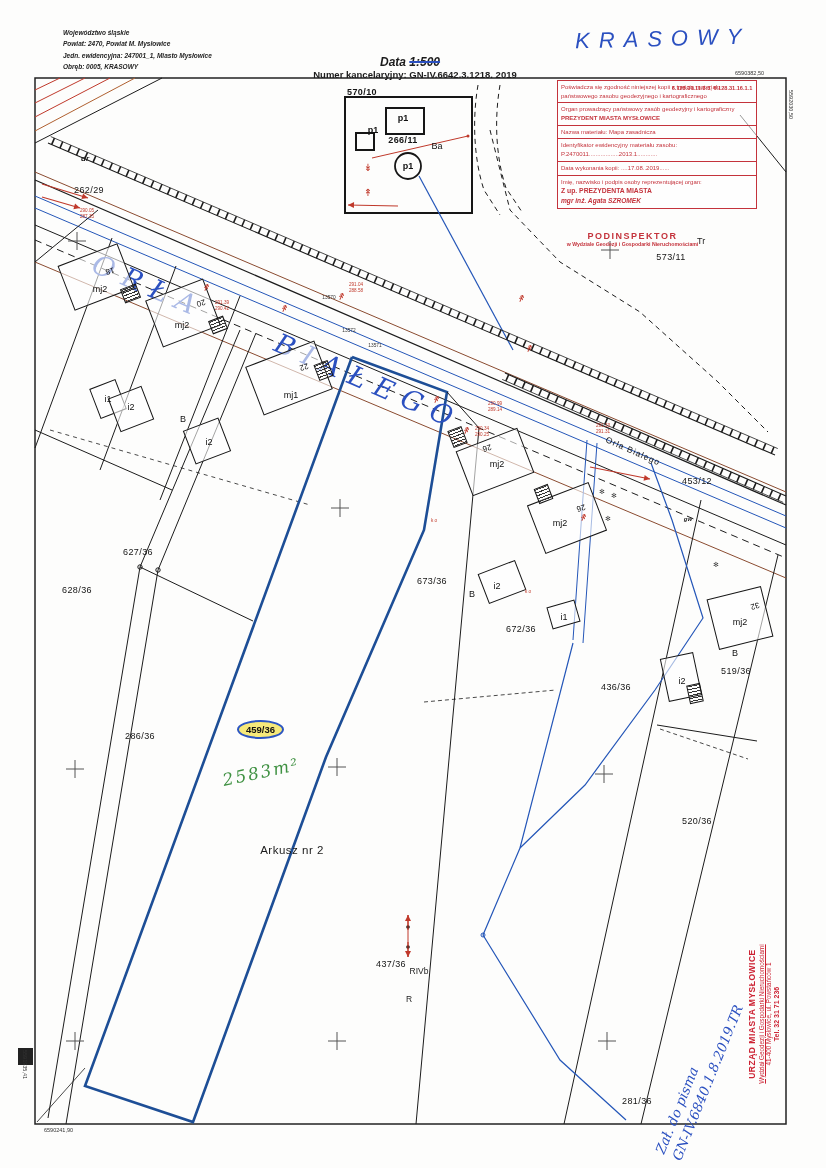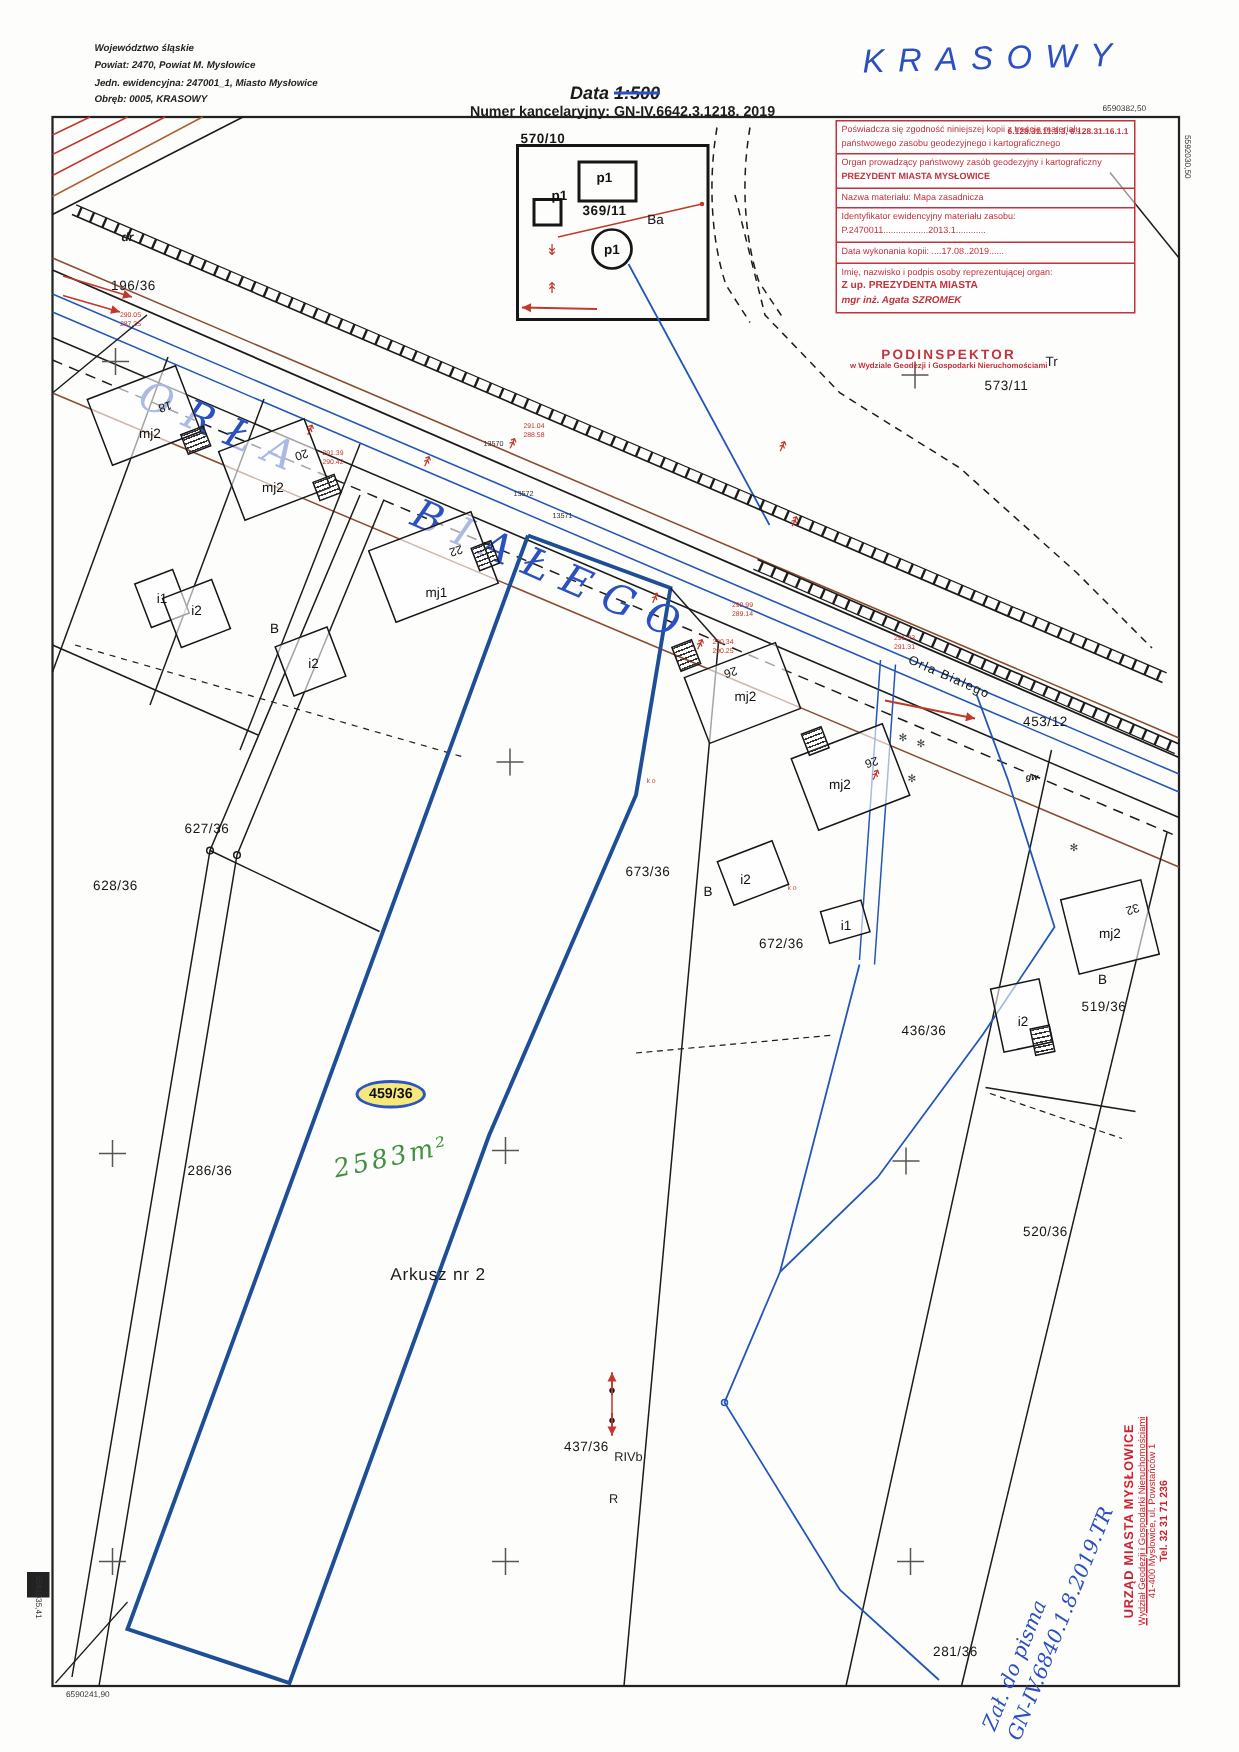--- a/index.html
+++ b/index.html
@@ -355,26 +355,26 @@
   <div class="bld" style="left:534px;top:492px;width:64px;height:50px;transform:rotate(-21deg);"></div>
   <div class="hatch" style="left:536px;top:486px;width:13px;height:14px;transform:rotate(-21deg);"></div>
   <div class="bld" style="left:482px;top:566px;width:38px;height:30px;transform:rotate(-21deg);"></div>
   <div class="bld" style="left:549px;top:603px;width:27px;height:21px;transform:rotate(-16deg);"></div>
   <div class="bld" style="left:712px;top:592px;width:54px;height:50px;transform:rotate(-14deg);"></div>
   <div class="bld" style="left:664px;top:655px;width:32px;height:42px;transform:rotate(-12deg);"></div>
   <div class="hatch" style="left:688px;top:684px;width:12px;height:17px;transform:rotate(-12deg);"></div>
 
   <div id="label-layer">
       <div class="ml parcel bold" style="left: 362px; top: 92px;">570/10</div>
-      <div class="ml parcel bold" style="left: 403px; top: 140px;">369/11</div>
+      <div class="ml parcel bold" style="left: 403px; top: 140px;">266/11</div>
       <div class="ml parcel" style="left: 671px; top: 257px;">573/11</div>
-      <div class="ml parcel" style="left: 89px; top: 190px;">196/36</div>
+      <div class="ml parcel" style="left: 89px; top: 190px;">262/29</div>
       <div class="ml parcel" style="left: 138px; top: 552px;">627/36</div>
       <div class="ml parcel" style="left: 77px; top: 590px;">628/36</div>
-      <div class="ml parcel" style="left: 140px; top: 780px;">286/36</div>
+      <div class="ml parcel" style="left: 140px; top: 736px;">286/36</div>
       <div class="ml parcel" style="left: 432px; top: 581px;">673/36</div>
       <div class="ml parcel" style="left: 521px; top: 629px;">672/36</div>
       <div class="ml parcel" style="left: 616px; top: 687px;">436/36</div>
       <div class="ml parcel" style="left: 736px; top: 671px;">519/36</div>
       <div class="ml parcel" style="left: 697px; top: 821px;">520/36</div>
       <div class="ml parcel" style="left: 697px; top: 481px;">453/12</div>
       <div class="ml parcel" style="left: 391px; top: 964px;">437/36</div>
       <div class="ml parcel" style="left: 637px; top: 1101px; text-align: right;">281/36</div>
       <div class="ml sheet" style="left: 292px; top: 850px;">Arkusz nr 2</div>
       <div class="ml building" style="left: 100px; top: 289px;">mj2</div>

